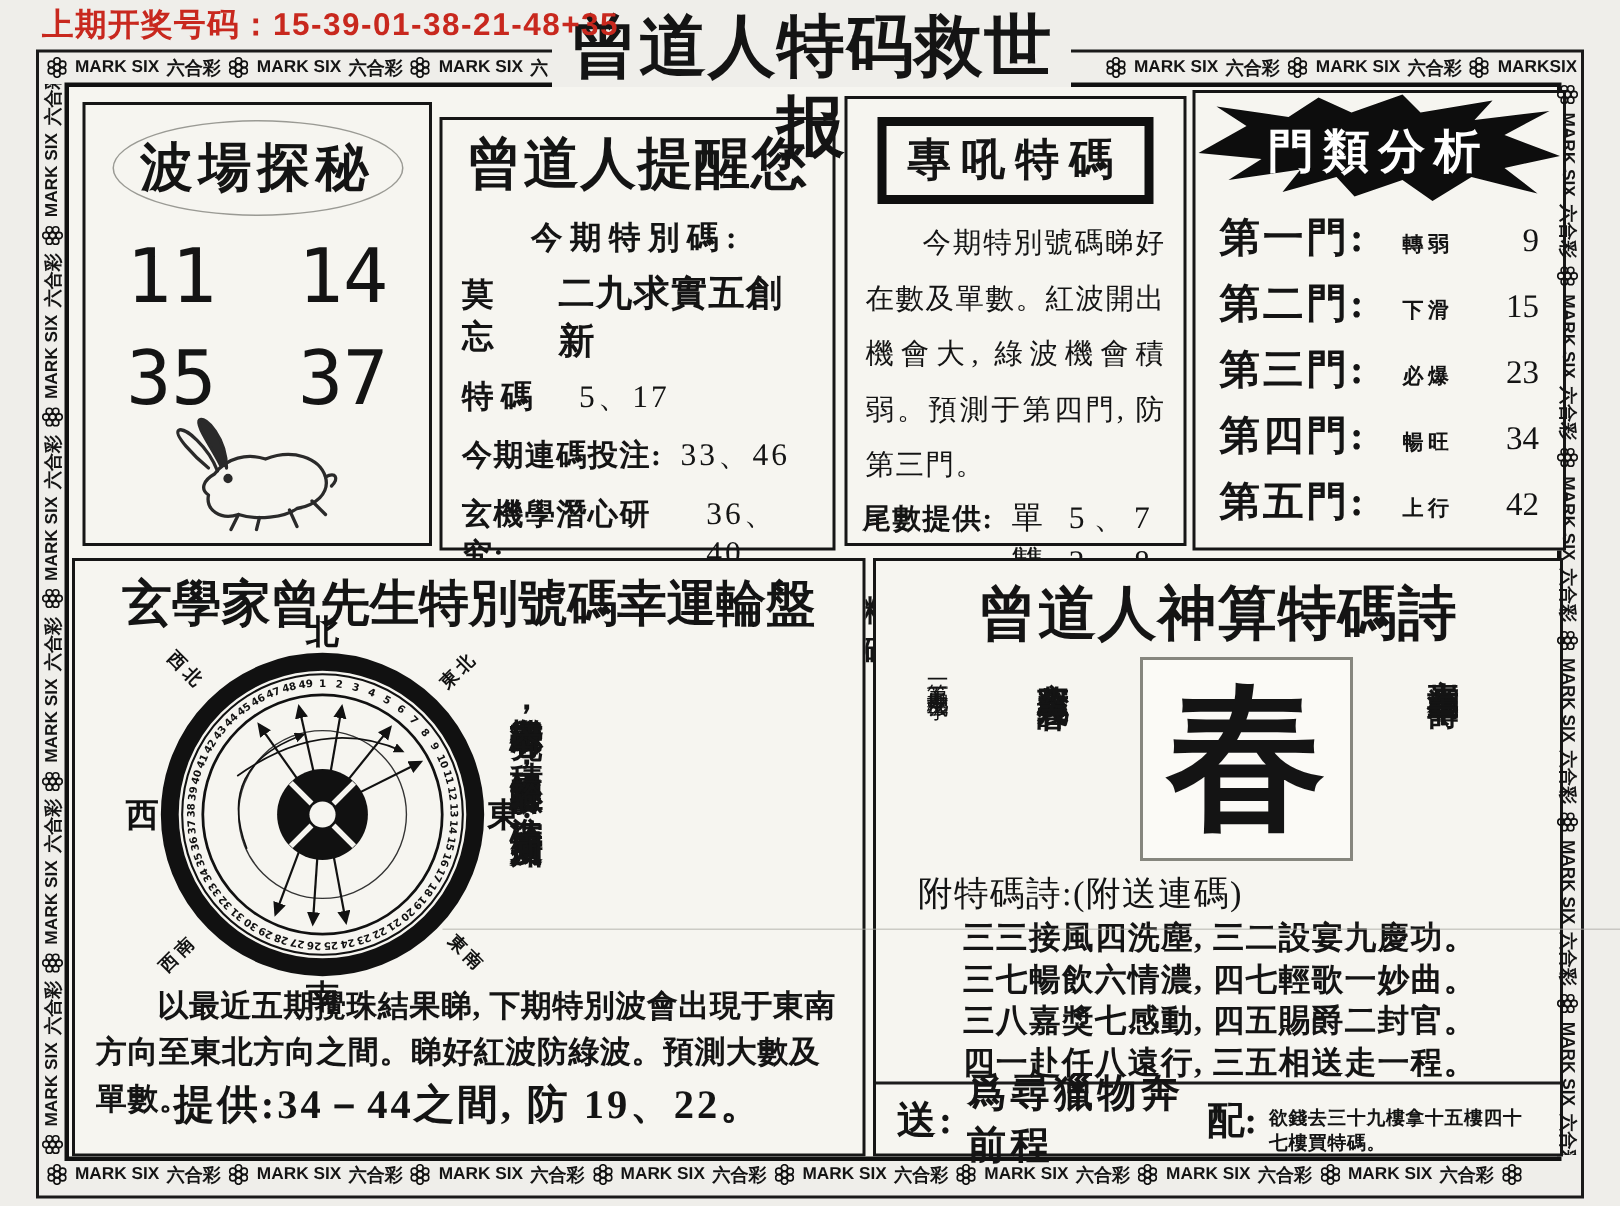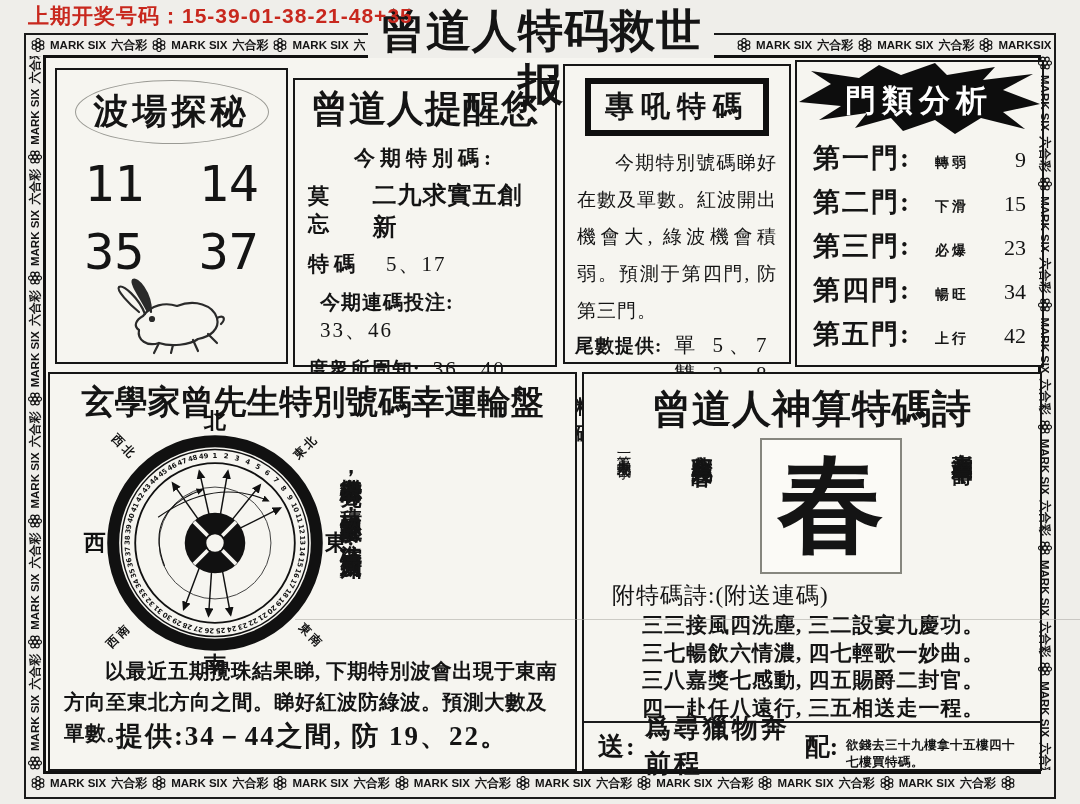--- a/index.html
+++ b/index.html
@@ -441,26 +441,26 @@
       <span class="lab">今期特別碼:</span>
     </div>
     <div class="r">
       <span class="lab">莫忘</span>
       <span class="motto">二九求實五創新</span>
     </div>
     <div class="r">
       <span class="lab">特碼</span>
       <span class="num" style="margin-left:26px;font-family:Liberation Serif, serif;">5、17</span>
     </div>
-    <div class="r" style="margin-top:11px;flex-direction:column;">
+    <div class="r" style="margin-top:11px;">
       <span class="lab2">今期連碼投注:</span>
       <span class="num">33、46</span>
     </div>
     <div class="r" style="margin-top:11px;">
-      <span class="lab2">度衆所周知:</span>
+      <span class="lab2">玄機學潛心研究:</span>
       <span class="num">36、40</span>
     </div>
     <div class="r" style="margin-top:10px;">
       <span class="lab">幸運生肖</span>
       <span class="scribble">鷄</span>
       <svg class="rooster" viewBox="0 0 24 24">
         <path fill="#161616" d="M15 2 c1.5-2 4.5-1.5 4 .8 l2.4 1 -2.2 1.3 c1 2 .2 4-1 5.2 l3.2 5.8 c.3 2.2-2.8 4.4-6.2 4.4 l-5.8-.8 -4 2 1.2-3 -2.2-1.8 3-1.2 c-2.2-5 .8-9.4 4.8-9.4 l2.8-4.3 z"></path>
       </svg>
     </div>
     <div class="r" style="margin-top:9px;">

